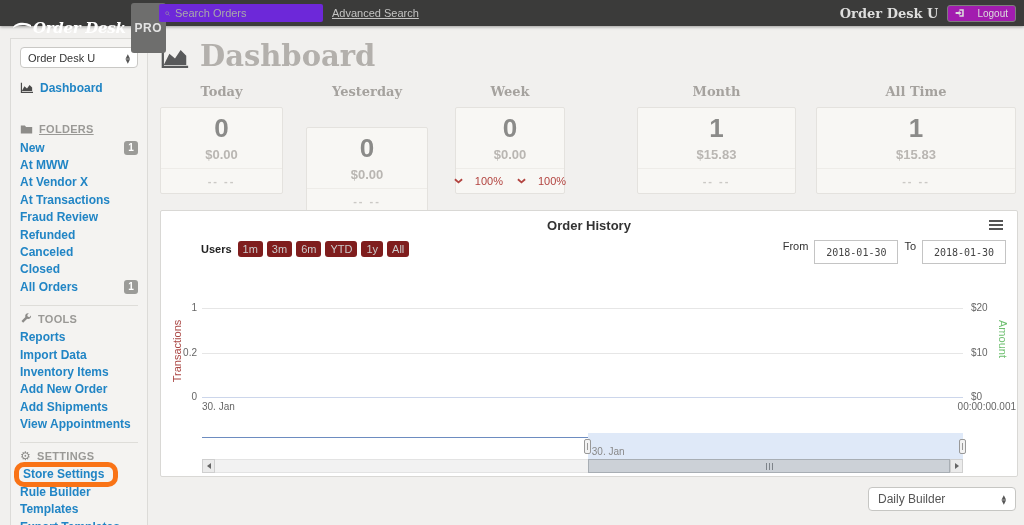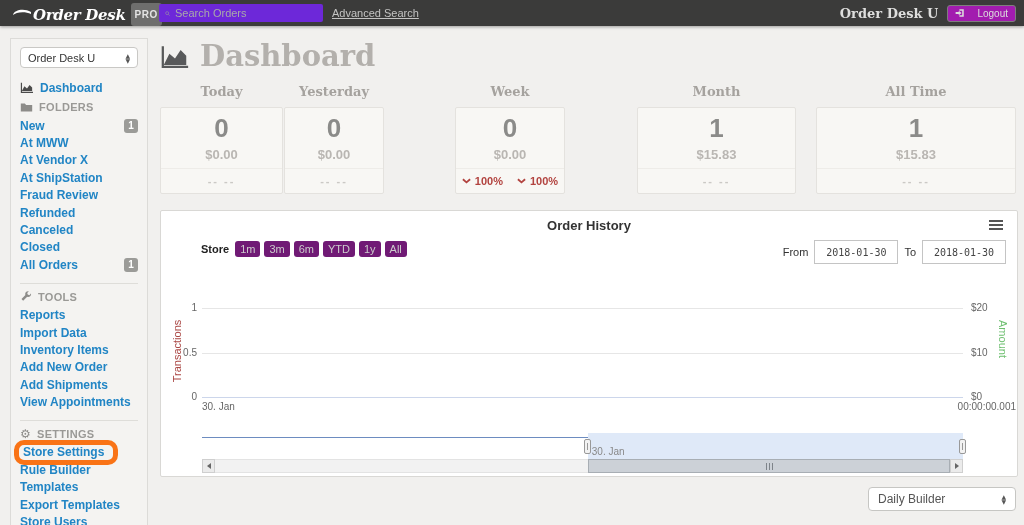--- a/index.html
+++ b/index.html
@@ -6,22 +6,22 @@
   body { font-family:"Liberation Sans", sans-serif; }
   .app { position:relative; width:1024px; height:525px; background:#f1f0ee; overflow:hidden; }
 
   
   .navbar { position:absolute; top:0; left:0; right:0; height:26px; background:#3b3b3a;
             box-shadow:0 1px 3px rgba(0,0,0,.35); z-index:10; }
   .logo-wrap { position:absolute; left:12px; top:3px; display:flex; align-items:center; gap:5px; }
   .logo-text { font-family:"DejaVu Serif", serif; font-weight:bold; font-style:italic;
                color:#fff; font-size:15px; letter-spacing:-0.3px; }
   .logo-swoosh { margin-right:-4px; }
-  .pro-badge { background:#6e6e6d; color:#e3e3e3; font-size:10px; font-weight:bold;
-               border-radius:3px; padding:6px 4px; letter-spacing:.5px; }
+  .pro-badge { background:#6e6e6d; color:#e3e3e3; font-size:12px; font-weight:bold;
+               border-radius:3px; padding:18px 4px; letter-spacing:.5px; }
   .search-wrap { position:absolute; left:159px; top:4px; width:164px; height:18px; background:#6d28d9;
                  border-radius:2px; display:flex; align-items:center; padding:0 6px; gap:5px; }
   .search-wrap input { flex:1; background:transparent; border:none; outline:none;
                        color:#c8c8c8; font-size:11px; font-family:"Liberation Sans", sans-serif; }
   .search-wrap input::placeholder { color:#a9a9a9; }
   .adv-link { position:absolute; left:332px; top:7px; color:#c3c3c2; font-size:11px;
               text-decoration:underline; cursor:pointer; }
   .nav-right { position:absolute; right:8px; top:0; height:26px; display:flex; align-items:center; gap:9px; }
   .account-name { font-family:"DejaVu Serif", serif; font-weight:bold; color:#dededd; font-size:13px; }
   .logout-btn { height:17px; background:#a21caf; border:1px solid #7e7e7e; border-radius:3px;
@@ -50,47 +50,47 @@
         padding:0 9px 1px 4px; margin:-3px 0 -3px -6px; }
 
   
   .page-title { position:absolute; left:160px; top:42px; display:flex; align-items:flex-end; gap:10px; }
   .page-title h1 { font-family:"DejaVu Serif", serif; font-size:29px; color:#b3b0ac;
                    font-weight:bold; line-height:1; }
 
   
   .stats { position:absolute; left:160px; top:84px; width:856px; height:110px; }
   .stat { position:absolute; top:0; display:flex; flex-direction:column; }
-  .stat0 { left:0;    width:123px; } .stat1 { left:124px; width:100px; }
+  .stat0 { left:0;    width:123px; } .stat1 { left:146px; width:122px;gap:20px; }
   .stat2 { left:295px; width:110px; } .stat3 { left:477px; width:159px; }
   .stat4 { left:656px; width:200px; }
   .stat-head { text-align:center; font-family:"DejaVu Serif", serif; font-weight:bold;
                color:#a5a29e; font-size:13px; margin-bottom:8px; }
   .card { background:#f8f7f4; border:1px solid #e4e2de; border-radius:2px; height:87px;
           display:flex; flex-direction:column; }
   .card-top { flex:1; display:flex; flex-direction:column; align-items:center; justify-content:center; }
   .count { font-size:26px; font-weight:bold; color:#8b8b89; line-height:1; }
   .amount { font-size:13px; font-weight:bold; color:#b9b6b2; margin-top:6px; }
   .card-foot { border-top:1px solid #eeece8; height:25px; display:flex; align-items:center;
                justify-content:center; color:#cbc9c5; font-weight:bold; letter-spacing:2px; font-size:11px; }
-  .indicator { color:#b2433f; font-weight:bold; font-size:11px; display:flex; align-items:center;
-               gap:4px; margin:0 7px; letter-spacing:0; }
+  .indicator { color:#b2433f; font-weight:normal; font-size:11px; display:flex; align-items:center;
+               gap:12px; margin:0 7px; letter-spacing:0; }
 
   
   .panel { position:absolute; left:160px; top:210px; width:858px; height:267px; background:#fff;
            border:1px solid #d9d8d5; border-radius:2px; }
   .chart-title { position:absolute; top:7px; left:0; width:100%; text-align:center;
                  font-size:13px; font-weight:bold; color:#333; }
   .menu-icon { position:absolute; right:14px; top:9px; width:14px; cursor:pointer; }
   .menu-icon div { height:2px; background:#555; margin-bottom:2px; }
   .zoom-row { position:absolute; left:40px; top:30px; display:flex; align-items:center; gap:4px; }
   .zoom-label { font-size:11px; color:#222; font-weight:bold; margin-right:2px; }
-  .zoom-btn { background:#701a75; color:#ccc; font-size:11px; padding:2px 5px; border-radius:3px;
+  .zoom-btn { background:#7f1d1d; color:#ccc; font-size:11px; padding:2px 5px; border-radius:3px;
               cursor:pointer; border:none; font-family:"Liberation Sans", sans-serif; }
-  .range-row { position:absolute; right:11px; top:29px; display:flex; align-items:center;
+  .range-row { position:absolute; right:11px; top:29px; display:flex; align-items:flex-start;
                gap:6px; font-size:11px; color:#333; }
   .date-input { width:84px; height:24px; border:1px solid #c4c4c4; font-size:10px; color:#444;
                 text-align:center; font-family:"DejaVu Sans Mono", monospace; outline:none; }
 
   .gridline { position:absolute; left:41px; width:761px; height:1px; background:#e6e6e6; }
   .zeroline { background:#ccd6eb; }
   .ytick-l { position:absolute; left:0; width:36px; text-align:right; font-size:10px; color:#666; }
   .ytick-r { position:absolute; left:810px; width:44px; text-align:left; font-size:10px; color:#666; }
   .axis-title-l { position:absolute; left:-29px; top:134px; width:90px; height:12px; text-align:center;
                   transform:rotate(-90deg); font-size:11px; color:#aa4643; }
@@ -172,38 +172,38 @@
     </div>
 
     <div class="side-dash">
       <svg width="14" height="12" viewBox="0 0 16 14">
         <path d="M2 10.5 L5 5 L8 7.5 L11 3.5 L14 6.5 L14 10.5 Z" fill="#4b4b4b"></path>
         <path d="M1.5 1 V12 H15" fill="none" stroke="#4b4b4b" stroke-width="1.4"></path>
       </svg>
       <span>Dashboard</span>
     </div>
 
-    <div class="side-head" style="margin-top:6px;">
+    <div class="side-head" style="margin-top:28px;text-decoration:underline;">
       <svg width="13" height="11" viewBox="0 0 16 13" fill="#8d8c89">
         <path d="M1 1.5h5l1.5 1.8H15v8.2H1z"></path>
       </svg>
       <span>FOLDERS</span>
     </div>
     <a class="side-link">
       <span>New</span>
       <span class="badge">1</span>
     </a>
     <a class="side-link">
         <span>At MWW</span>
       </a>
     <a class="side-link">
         <span>At Vendor X</span>
       </a>
     <a class="side-link">
-        <span>At ShipStation</span>
+        <span>At Transactions</span>
       </a>
     <a class="side-link">
         <span>Fraud Review</span>
       </a>
     <a class="side-link">
         <span>Refunded</span>
       </a>
     <a class="side-link">
         <span>Canceled</span>
       </a>
@@ -346,42 +346,42 @@
 
   <div class="panel">
     <div class="chart-title">Order History</div>
     <div class="menu-icon">
         <div></div>
         <div></div>
         <div></div>
       </div>
 
     <div class="zoom-row">
-      <span class="zoom-label">Store</span>
+      <span class="zoom-label">Users</span>
       <button class="zoom-btn">1m</button>
       <button class="zoom-btn">3m</button>
       <button class="zoom-btn">6m</button>
       <button class="zoom-btn">YTD</button>
       <button class="zoom-btn">1y</button>
       <button class="zoom-btn">All</button>
     </div>
 
     <div class="range-row">
       <span>From</span>
       <input class="date-input" type="text" value="2018-01-30" style="">
       <span>To</span>
       <input class="date-input" type="text" value="2018-01-30" style="">
     </div>
 
     <div class="gridline" style="top:97px;"></div>
     <div class="gridline" style="top:142px;"></div>
     <div class="gridline zeroline" style="top:186px;"></div>
 
     <div class="ytick-l" style="top:91px;">1</div>
-    <div class="ytick-l" style="top:136px;">0.5</div>
+    <div class="ytick-l" style="top:136px;">0.2</div>
     <div class="ytick-l" style="top:180px;">0</div>
     <div class="axis-title-l">Transactions</div>
 
     <div class="ytick-r" style="top:91px;">$20</div>
     <div class="ytick-r" style="top:136px;">$10</div>
     <div class="ytick-r" style="top:180px;">$0</div>
     <div class="axis-title-r">Amount</div>
 
     <div class="x-left">30. Jan</div>
     <div class="x-right">00:00:00.001</div>

